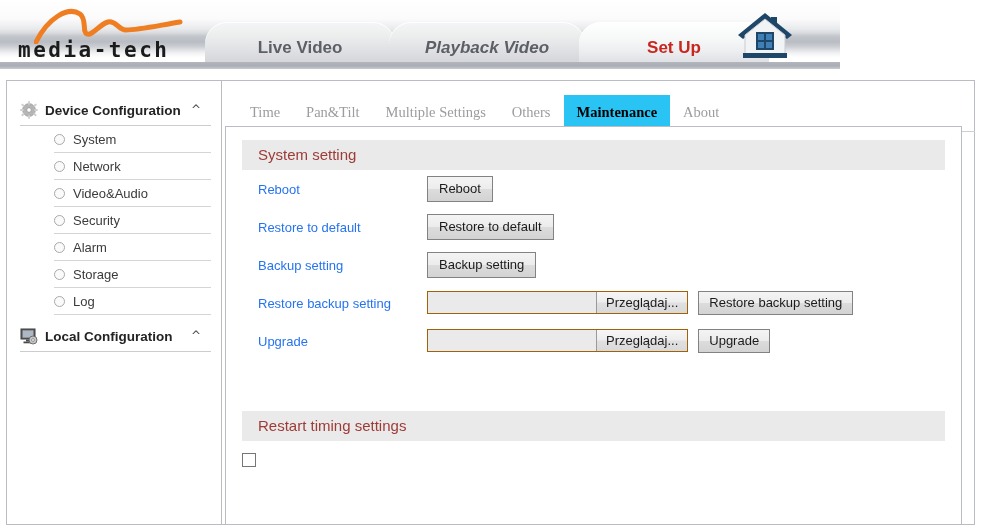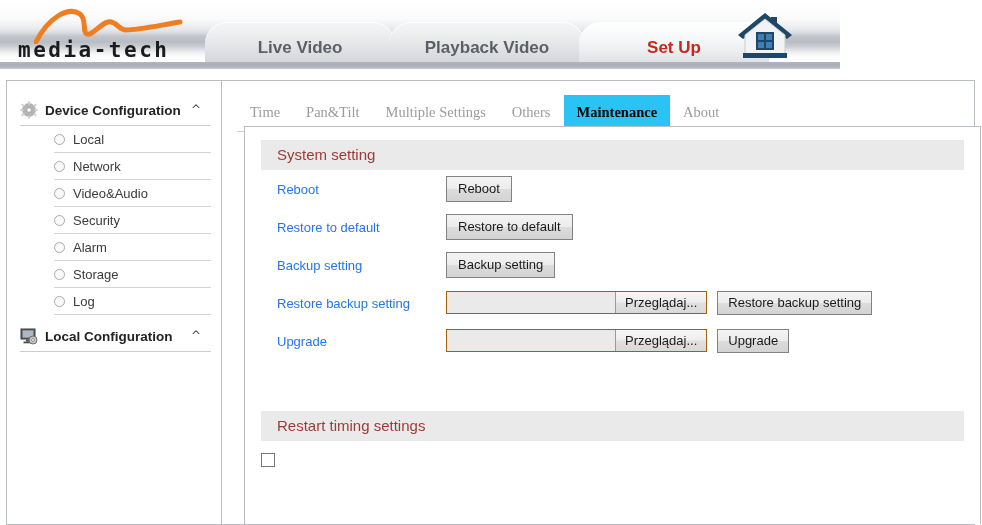--- a/index.html
+++ b/index.html
@@ -90,21 +90,21 @@
     font-size: 17px;
     font-weight: bold;
     color: #5c5f66;
     border-radius: 22px 22px 0 0;
     background: linear-gradient(to bottom,
         #f4f5f6 0%, #eceded 30%, #e2e3e6 55%, #d7d9dd 78%, #ced0d5 100%);
     box-shadow: inset 0 1px 0 rgba(255,255,255,0.95);
     margin-right: -6px;
   }
   .topnav-tab.wide1 { width: 190px; }
-  .topnav-tab.wide2 { width: 196px; }
+  .topnav-tab.wide2 { width: 196px; font-style: italic; }
   .topnav-tab.wide3 { width: 190px; }
   .topnav-tab.active {
     color: #c8261e;
     background: linear-gradient(to bottom,
         #ffffff 0%, #f7f8f8 35%, #eceef0 62%, #dfe1e5 85%, #d2d5d9 100%);
   }
   .topnav-gapshadow {
     position: absolute;
     left: 648px; top: 44px;
     width: 145px; height: 25px;
@@ -213,21 +213,21 @@
   }
   .tab-underline {
     position: absolute;
     left: 0px; top: 36px;
     width: 738px; height: 1px;
     background: #cfcfcf;
   }
 
   .panel {
     position: absolute;
-    left: 21px; top: 45px;
+    left: 2px; top: 45px;
     width: 737px;
     height: 398px;
     border: 1px solid #b9bcc1;
     border-bottom: none;
     background: #fff;
     box-sizing: border-box;
   }
 
   .section-head {
     margin: 13px 16px 0 16px;
@@ -366,21 +366,21 @@
         </g>
         <circle cx="9" cy="9" r="2.3" fill="#ffffff" stroke="#9a9a9a" stroke-width="0.8"></circle>
       </svg>
       <span class="glabel">Device Configuration</span>
       <span class="gchev">^</span>
     </div>
 
     <div class="side-items">
       <div class="side-item">
         <span class="bullet"></span>
-        <span>Local</span>
+        <span>System</span>
       </div>
       <div class="side-item">
         <span class="bullet"></span>
         <span>Network</span>
       </div>
       <div class="side-item">
         <span class="bullet"></span>
         <span>Video&amp;Audio</span>
       </div>
       <div class="side-item">

